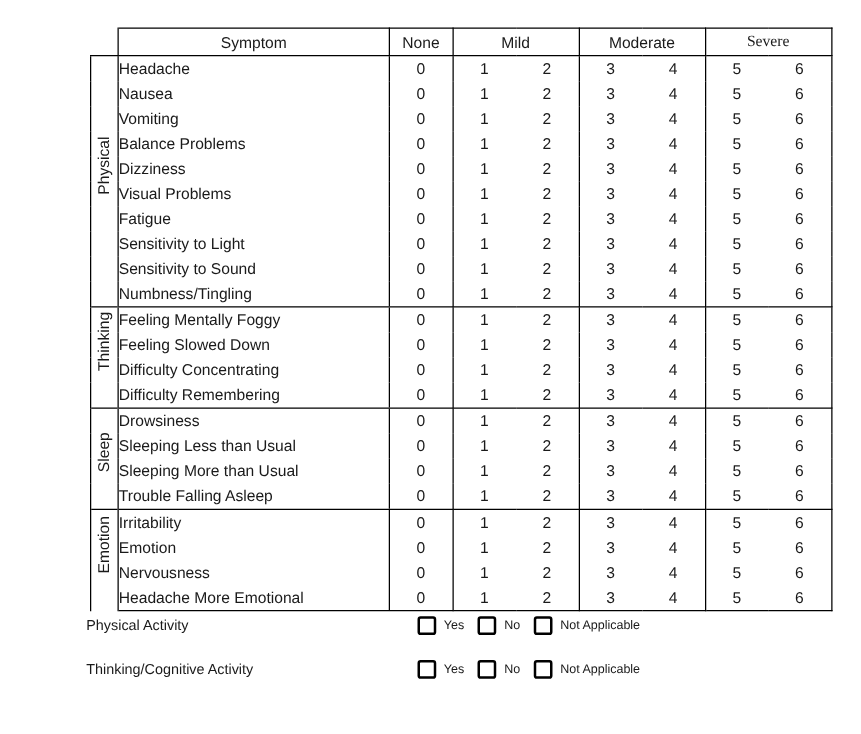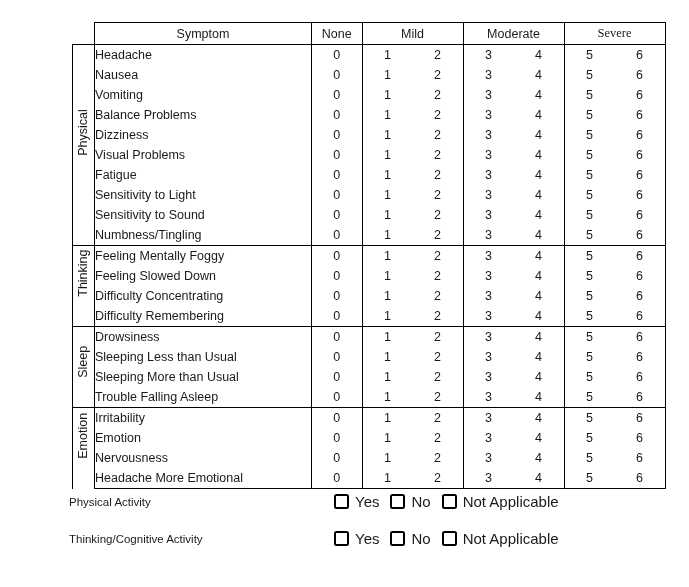--- a/index.html
+++ b/index.html
@@ -130,21 +130,21 @@
   .checkbox {
     display: inline-block;
     width: 11px;
     height: 11px;
     border: 2px solid #000;
     border-radius: 2.5px;
     box-sizing: content-box;
     margin-right: 6px;
     background: #fff;
   }
-  .opt-label { font-size: 15px; text-align: center; }
+  .opt-label { font-size: 10px; text-align: center; }
 </style>
 </head>
 <body>
 
 <table id="symptom-table">
   <colgroup>
     <col class="col-cat">
       <col class="col-sym">
     <col class="col-num">
       <col class="col-num">

